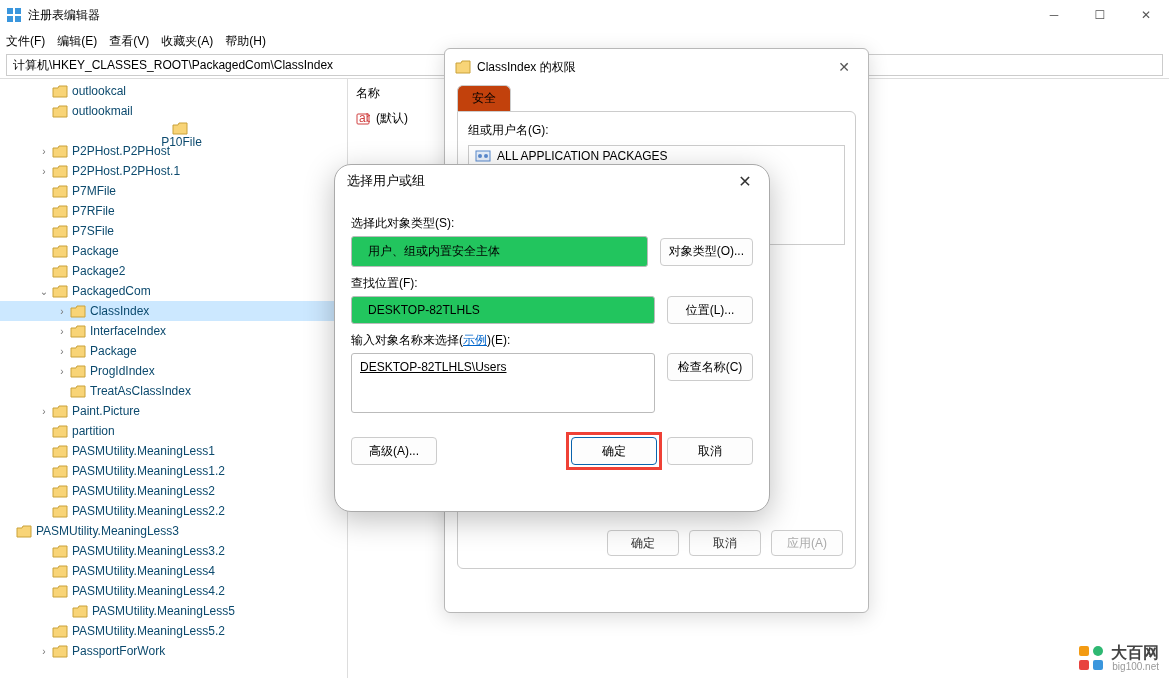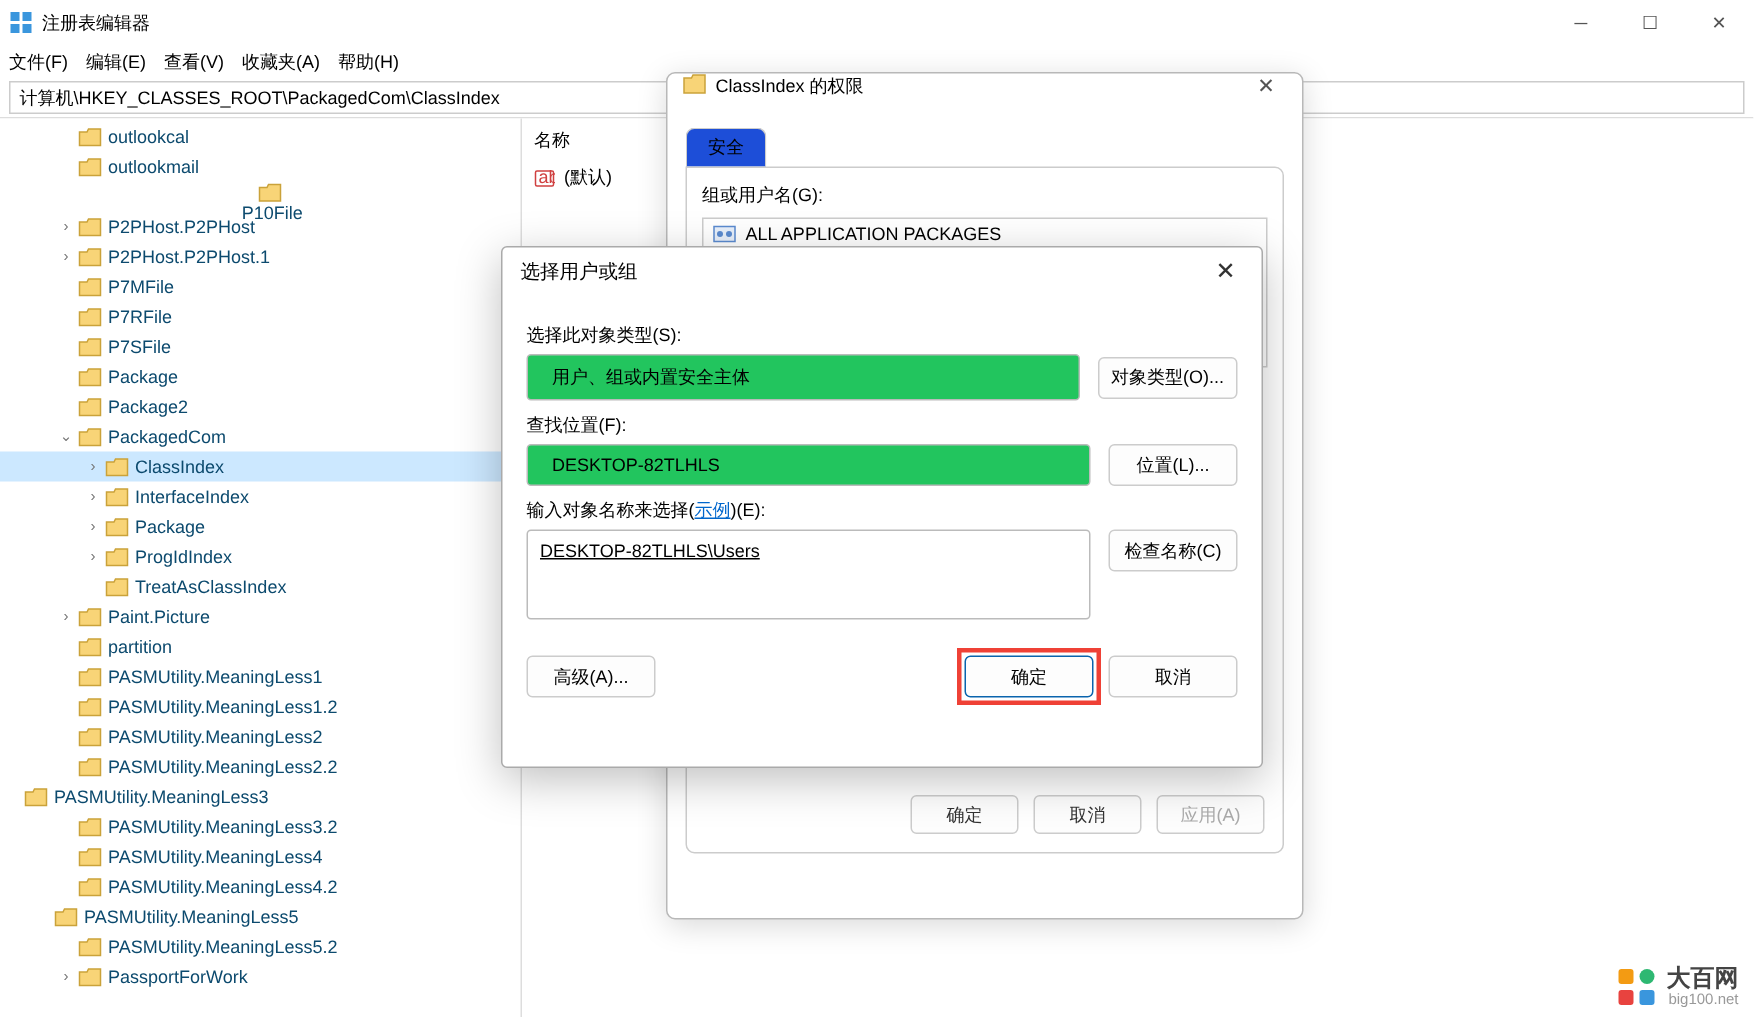--- a/index.html
+++ b/index.html
@@ -24,37 +24,37 @@
 .tree-item.selected { background: #cce8ff; }
 .tree-item .label { color: #0c4a6e; }
 
 .rightpane { flex: 1; background: #fff; padding: 4px 8px; position: relative; }
 .rp-header { display: flex; gap: 24px; padding: 2px 0 6px 0; color: #000; }
 .rp-row { display: flex; align-items: center; gap: 6px; padding: 2px 0; }
 .rp-row .def-icon { width: 14px; height: 14px; }
 
 
 .perm-dialog { position: absolute; left: 444px; top: 48px; width: 425px; height: 565px; background: #fff; border: 1px solid #b8b8b8; border-radius: 6px; box-shadow: 0 4px 20px rgba(0,0,0,0.15); }
-.perm-title { height: 36px; display: flex; padding: 0 10px; }
+.perm-title { height: 36px; display: flex; align-items: center; padding: 0 10px; }
 .perm-title .folder { width: 16px; height: 14px; margin-right: 6px; }
 .perm-title .t { flex: 1; color: #000; }
 .perm-title .close { width: 28px; text-align: center; color: #555; font-size: 14px; }
 .perm-tabs { padding: 0 12px; }
-.perm-tab { display: inline-block; border: 1px solid #ccc; border-bottom: none; padding: 4px 14px; background: #1d4ed8; border-radius: 6px 6px 0 0; }
+.perm-tab { display: inline-block; border: 1px solid #ccc; border-bottom: none; padding: 4px 14px; background: #c2410c; border-radius: 6px 6px 0 0; }
 .perm-body { border: 1px solid #ccc; margin: 0 12px 12px 12px; padding: 10px; border-radius: 0 6px 6px 6px; height: 458px; position: relative; }
 .perm-group-lbl { margin-bottom: 6px; }
 .perm-listbox { border: 1px solid #ccc; height: 100px; background: #fff; }
 .perm-li { display: flex; align-items: flex-start; gap: 6px; padding: 3px 6px; }
 .perm-li .grpicon { width: 16px; height: 14px; display: inline-flex; }
 .perm-footer { position: absolute; bottom: 12px; right: 12px; display: flex; gap: 10px; }
 .dlg-btn { min-width: 72px; height: 26px; border: 1px solid #ccc; background: #fdfdfd; border-radius: 4px; padding: 0 10px; color: #333; display: inline-flex; align-items: center; justify-content: center; }
 .dlg-btn.disabled { color: #aaa; }
 
 
-.sel-dialog { position: absolute; left: 334px; top: 164px; width: 508px; height: 348px; background: #fff; border: 1px solid #aaa; border-radius: 4px; box-shadow: 0 8px 30px rgba(0,0,0,0.25); }
+.sel-dialog { position: absolute; left: 334px; top: 164px; width: 436px; height: 348px; background: #fff; border: 1px solid #aaa; border-radius: 17px; box-shadow: 0 8px 30px rgba(0,0,0,0.25); }
 .sel-title { height: 32px; display: flex; align-items: center; padding: 0 12px; border-bottom: none; }
 .sel-title .t { flex: 1; font-size: 13px; }
 .sel-title .close { font-size: 16px; color: #333; width: 24px; text-align: center; }
 .sel-body { padding: 10px 16px; }
 .sel-row-label { margin-top: 8px; margin-bottom: 4px; color: #000; }
 .sel-field-row { display: flex; gap: 12px; align-items: center; }
 .sel-field { flex: 1; border: 1px solid #bbb; background: #22c55e; padding: 6px 16px; border-radius: 3px; color: #000; min-height: 28px; }
 .sel-textarea { flex: 1; border: 1px solid #bbb; background: #fff; padding: 6px 8px; border-radius: 3px; min-height: 60px; color: #000; }
 .sel-textarea .val { text-decoration: underline; }
 .sel-btn { min-width: 86px; height: 28px; border: 1px solid #ccc; background: #fdfdfd; border-radius: 4px; padding: 0 8px; display: inline-flex; align-items: center; justify-content: center; }
@@ -336,21 +336,21 @@
       </div>
       <div class="tree-item" style="padding-left: 36px;">
         <span class="expander"></span>
         <span class="folder">
           <svg viewBox="0 0 16 14">
             <path d="M1 4 L1 13 L15 13 L15 2 L7 2 L6 4 Z" fill="#f8d477" stroke="#caa23a"></path>
           </svg>
         </span>
         <span class="label">PASMUtility.MeaningLess4.2</span>
       </div>
-      <div class="tree-item" style="padding-left: 20px;">
+      <div class="tree-item" style="padding-left: 56px;">
         <span class="expander"></span>
         <span class="folder">
           <svg viewBox="0 0 16 14">
             <path d="M1 4 L1 13 L15 13 L15 2 L7 2 L6 4 Z" fill="#f8d477" stroke="#caa23a"></path>
           </svg>
         </span>
         <span class="label">PASMUtility.MeaningLess5</span>
       </div>
       <div class="tree-item" style="padding-left: 36px;">
         <span class="expander"></span>

